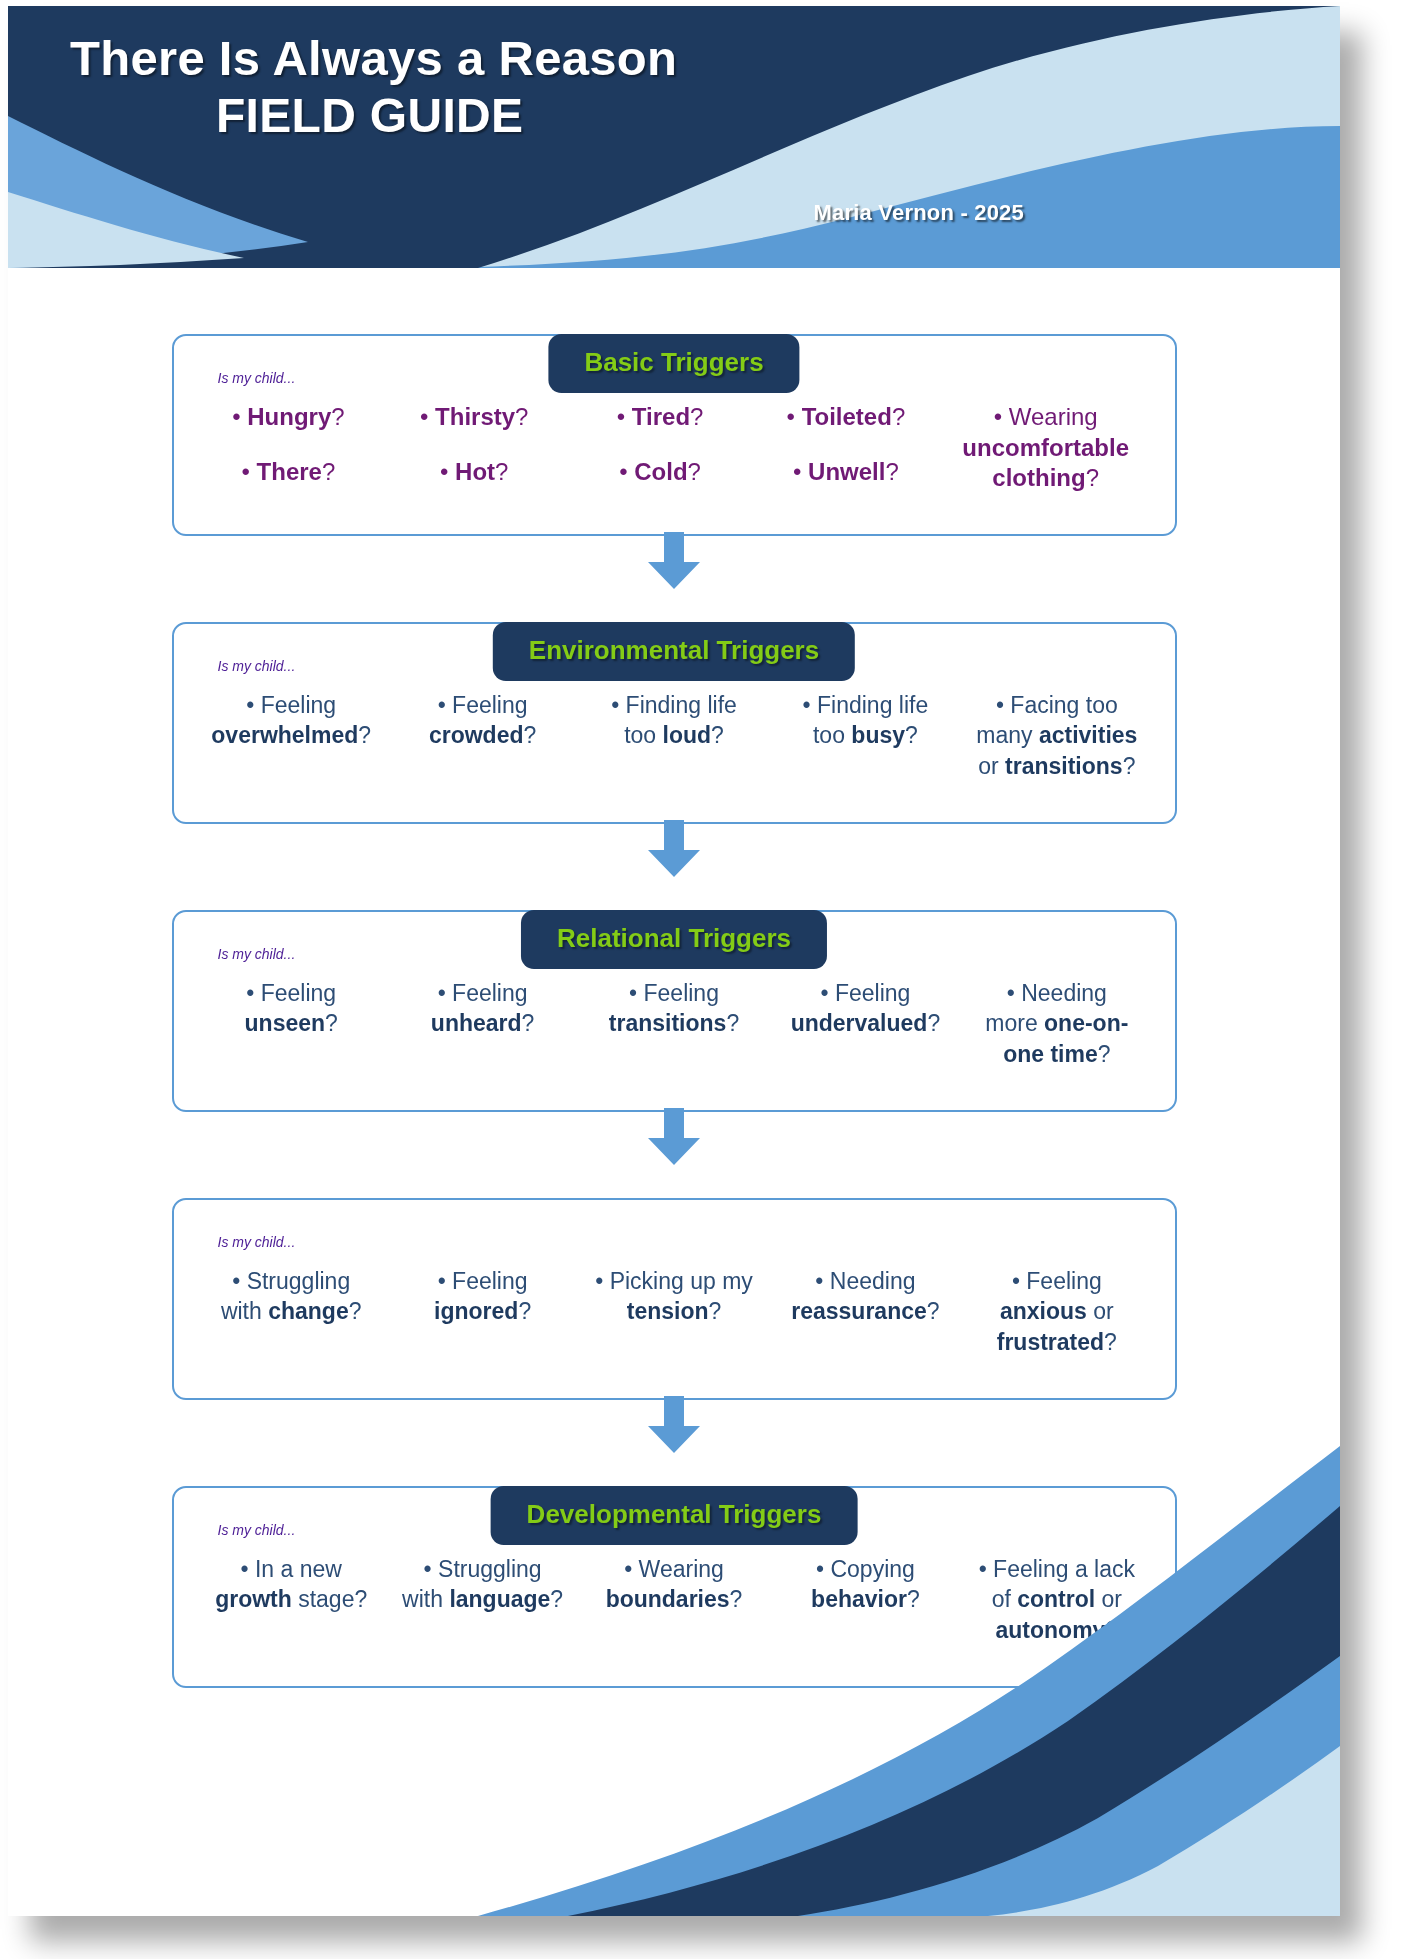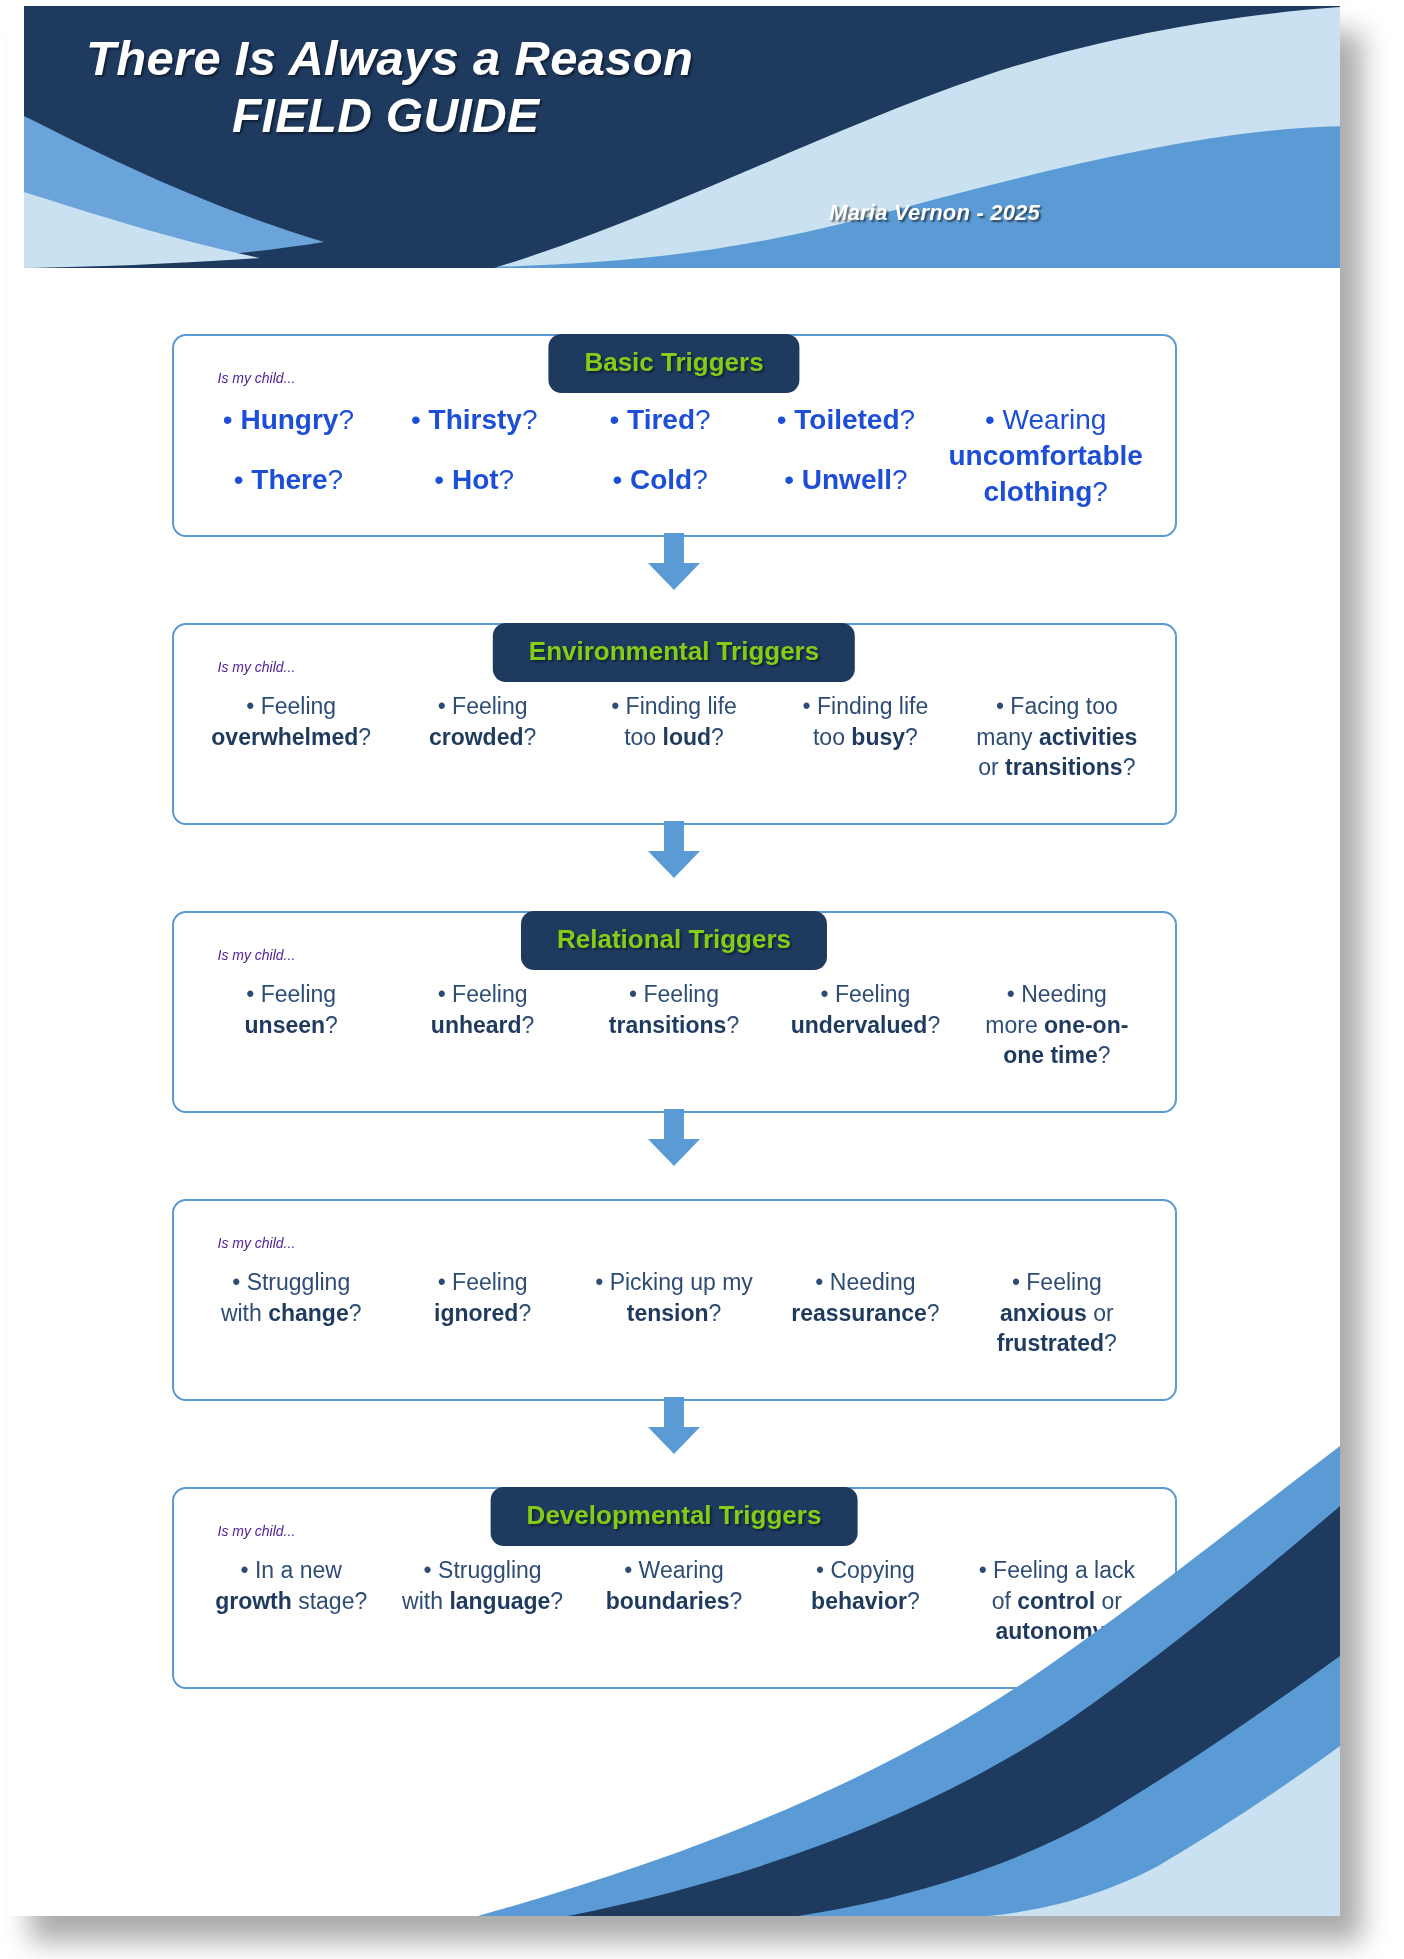--- a/index.html
+++ b/index.html
@@ -8,21 +8,21 @@
 
   
   .poster{
     position:absolute;left:8px;top:6px;width:1332px;height:1910px;
     background:#ffffff;
     box-shadow:22px 26px 26px rgba(0,0,0,.33);
     overflow:hidden;
   }
 
   
-  .header{position:absolute;left:16px;top:0;width:100%;height:262px;overflow:hidden;background:#1e3a5f;font-style:italic;}
+  .header{position:absolute;left:0;top:0;width:100%;height:262px;overflow:hidden;background:#1e3a5f;}
   .header svg{position:absolute;left:0;top:0;}
   .title-wrap{position:absolute;left:0;top:24px;width:100%;text-align:left;}
   .title-line{
     color:#ffffff;font-weight:bold;letter-spacing:.3px;
     text-shadow:2px 2px 2px rgba(0,0,0,.45);
     line-height:1.18;
   }
   .title-1{font-size:49px;padding-left:62px;}
   .title-2{font-size:48px;padding-left:208px;}
   .byline{
@@ -65,21 +65,21 @@
     flex:1 1 0;text-align:center;color:#2d4d75;
     font-size:23px;line-height:1.32;
     padding:0 4px;
   }
   .item b{font-weight:bold;color:#1e3a5f;}
   .item .q{font-weight:normal;}
 
   
   .grid2{display:flex;align-items:flex-start;justify-content:space-between;}
   .col{flex:1 1 0;text-align:center;}
-  .col .line{font-size:28px;color:#1d4ed8;line-height:1.28;margin-bottom:24px;}
+  .col .line{font-size:24px;color:#701a75;line-height:1.28;margin-bottom:24px;}
   .col .line:last-child{margin-bottom:0;}
   .col.wide{flex:1.15 1 0;}
   .col .line b{font-weight:bold;}
 
   
   .arrow{
     position:relative;width:100%;height:58px;margin:0;
   }
   .arrow svg{position:absolute;left:50%;transform:translateX(-50%);top:-4px;}
 </style>

